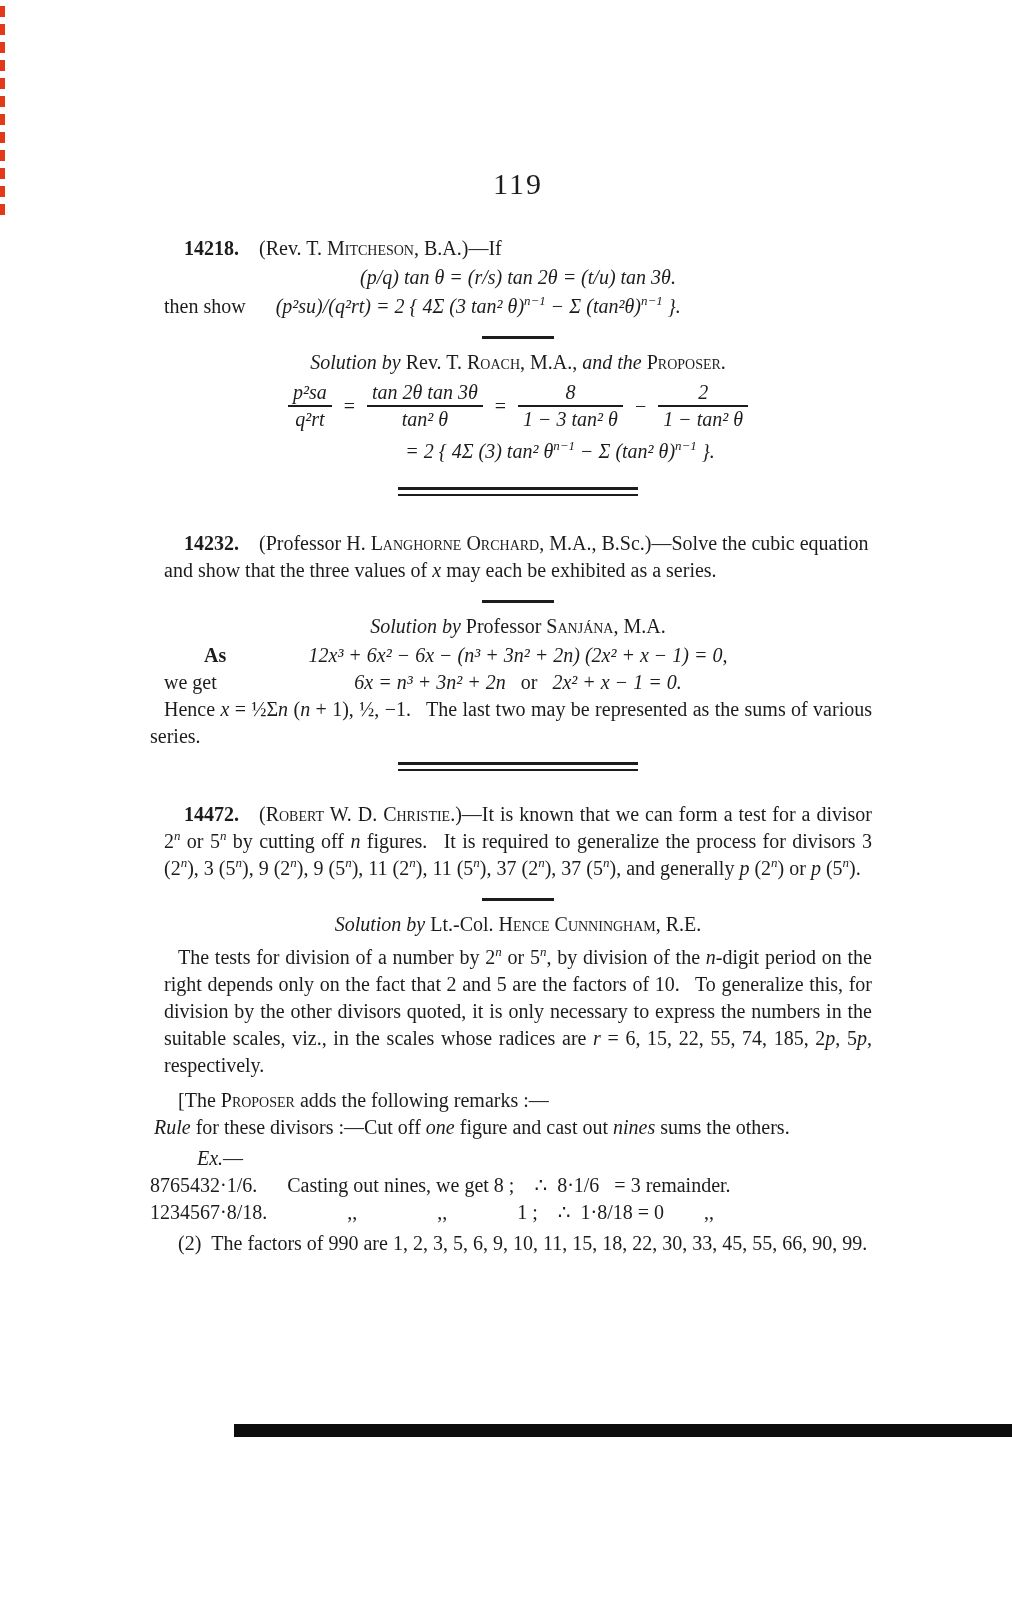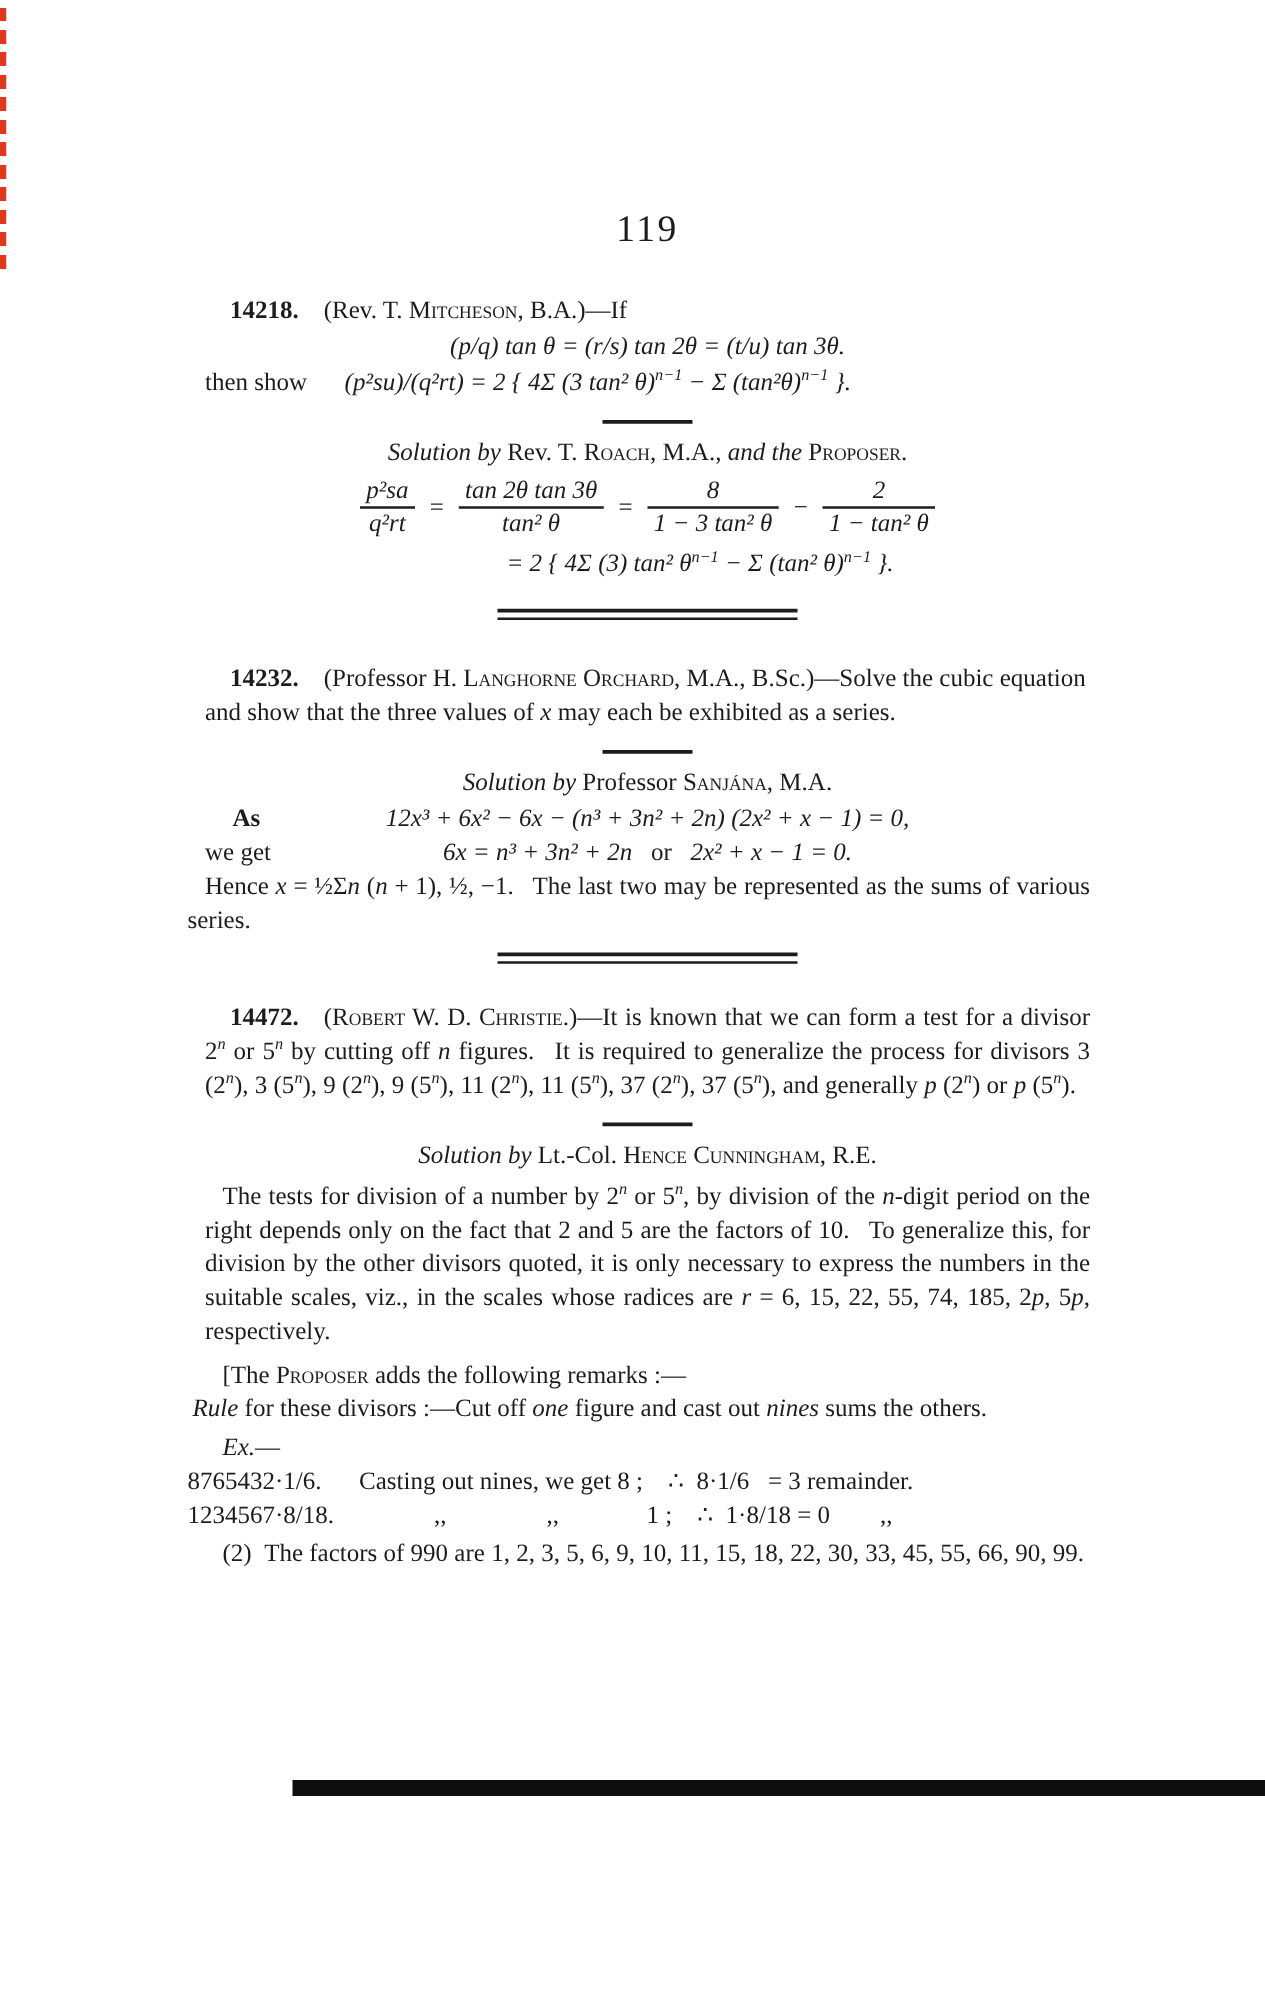--- a/index.html
+++ b/index.html
@@ -18,27 +18,27 @@
                border-bottom:2px solid var(--ink,#1c1c1c);margin:22px auto 34px;}
   .rd2{margin:12px auto 30px;}
   .eq-display{text-align:center;margin:4px 0 6px;}
   .frac{display:inline-block;vertical-align:middle;font-style:italic;text-align:center;line-height:25px;}
   .fnum{display:block;border-bottom:2px solid var(--ink,#1c1c1c);padding:0 5px;}
   .fden{display:block;padding:0 5px;}
   .eqop{display:inline-block;vertical-align:middle;margin:0 12px;}
   .shift-right{padding-left:84px;}
   .labeled-eq{position:relative;text-align:center;}
   .eq-label{position:absolute;left:0;}
-  .lbl-as{left:22px;font-weight:bold;}
+  .lbl-as{left:40px;font-weight:bold;}
   .indent14{text-indent:14px;}
   .hang14{margin-left:-14px;text-indent:14px;}
   .hang-rule{margin-left:-14px;text-indent:4px;}
   .outdent-ex{margin-left:-14px;}
   .remark2{margin-left:-16px;text-indent:30px;}
-  .ex-label{margin-left:14px;}
+  .ex-label{margin-left:33px;}
   .mt2{margin-top:2px}.mt4{margin-top:4px}.mt6{margin-top:6px}.mt8{margin-top:8px}
   .seg-i{font-style:italic;}
   .seg-b{font-weight:bold;}
   .seg-sc{font-variant:small-caps;}
   .seg-sup{font-style:italic;font-size:13px;vertical-align:super;line-height:0;}
   .watermark{position:absolute;left:655px;top:1536px;display:flex;align-items:flex-end;gap:9px;
              color:var(--watermark,#b3b3b3);}
   .wm-prefix{font-family:"Liberation Sans","DejaVu Sans",sans-serif;font-size:15px;}
   .wm-logo{font-family:"DejaVu Serif","Liberation Serif",serif;font-size:37px;letter-spacing:1px;}
   .scan-marks{position:absolute;left:0;top:6px;width:5px;height:212px;

